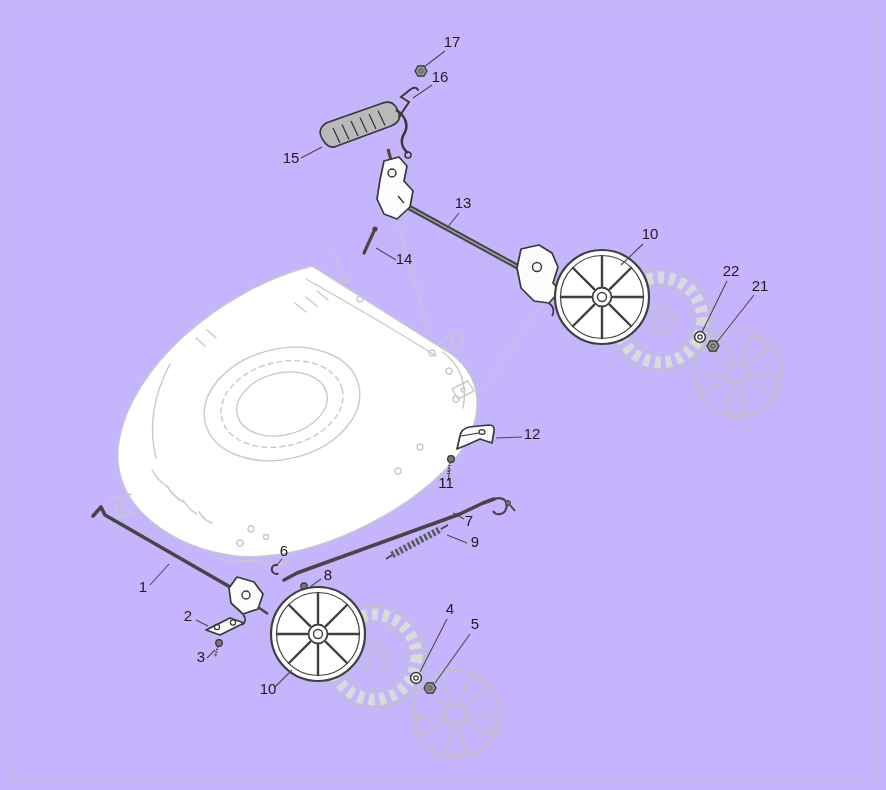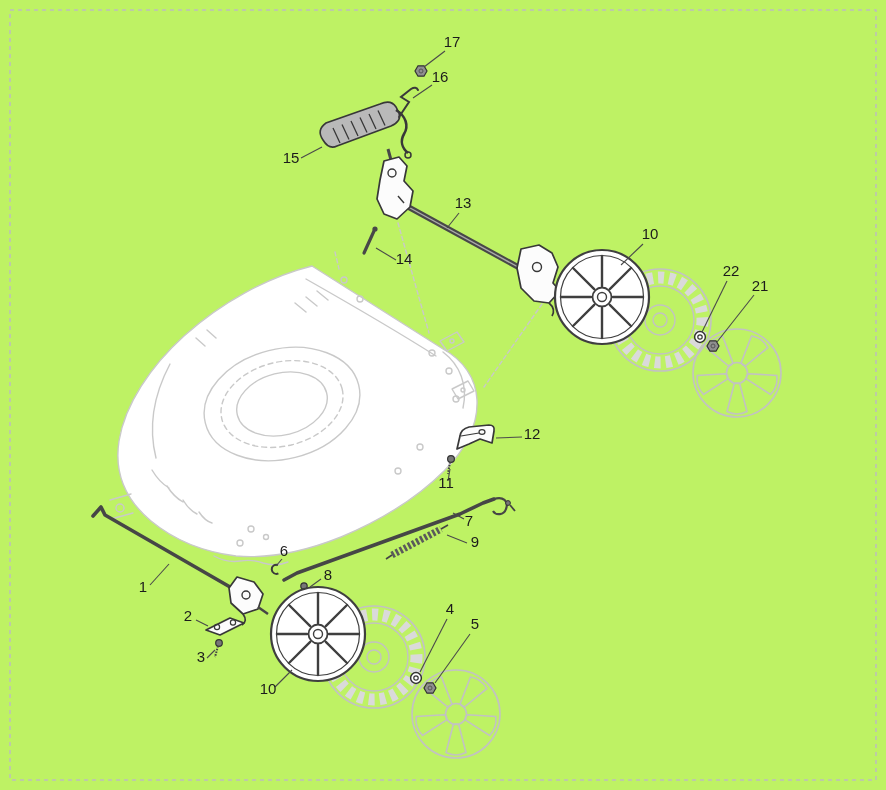--- a/index.html
+++ b/index.html
@@ -1,16 +1,16 @@
 <!DOCTYPE html>
 <html><head>
 <meta charset="utf-8">
 <style>
   html,body{margin:0;padding:0;background:#ffffff;}
-  .stage{width:886px;height:790px;position:relative;background:#bef264;overflow:hidden;}
+  .stage{width:886px;height:790px;position:relative;background:#c4b5fd;overflow:hidden;}
   svg{display:block;}
   .callout-num{font-family:"Liberation Sans",sans-serif;font-size:15px;fill:#1c1c1c;}
   .leader{stroke:#4a4a4a;stroke-width:1.1;fill:none;}
   .ghost{stroke:#c9c9c9;fill:none;stroke-width:1.4;stroke-linejoin:round;stroke-linecap:round;}
   .ghostfill{fill:#ffffff;}
   .part{stroke:#383838;fill:#fcfcfc;stroke-width:1.7;stroke-linejoin:round;}
   .metal{fill:#8f8f8f;stroke:#333333;stroke-width:1.2;}
   .rodline{stroke:#464646;fill:none;stroke-linecap:round;stroke-linejoin:round;}
 </style>
 </head>

